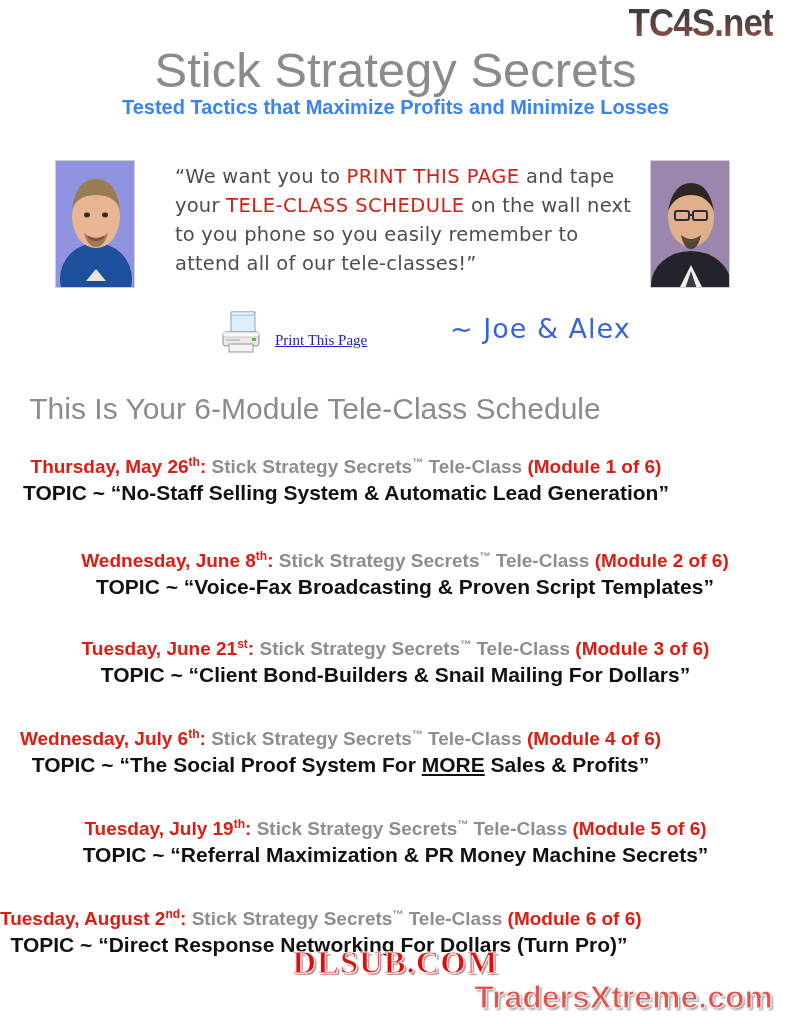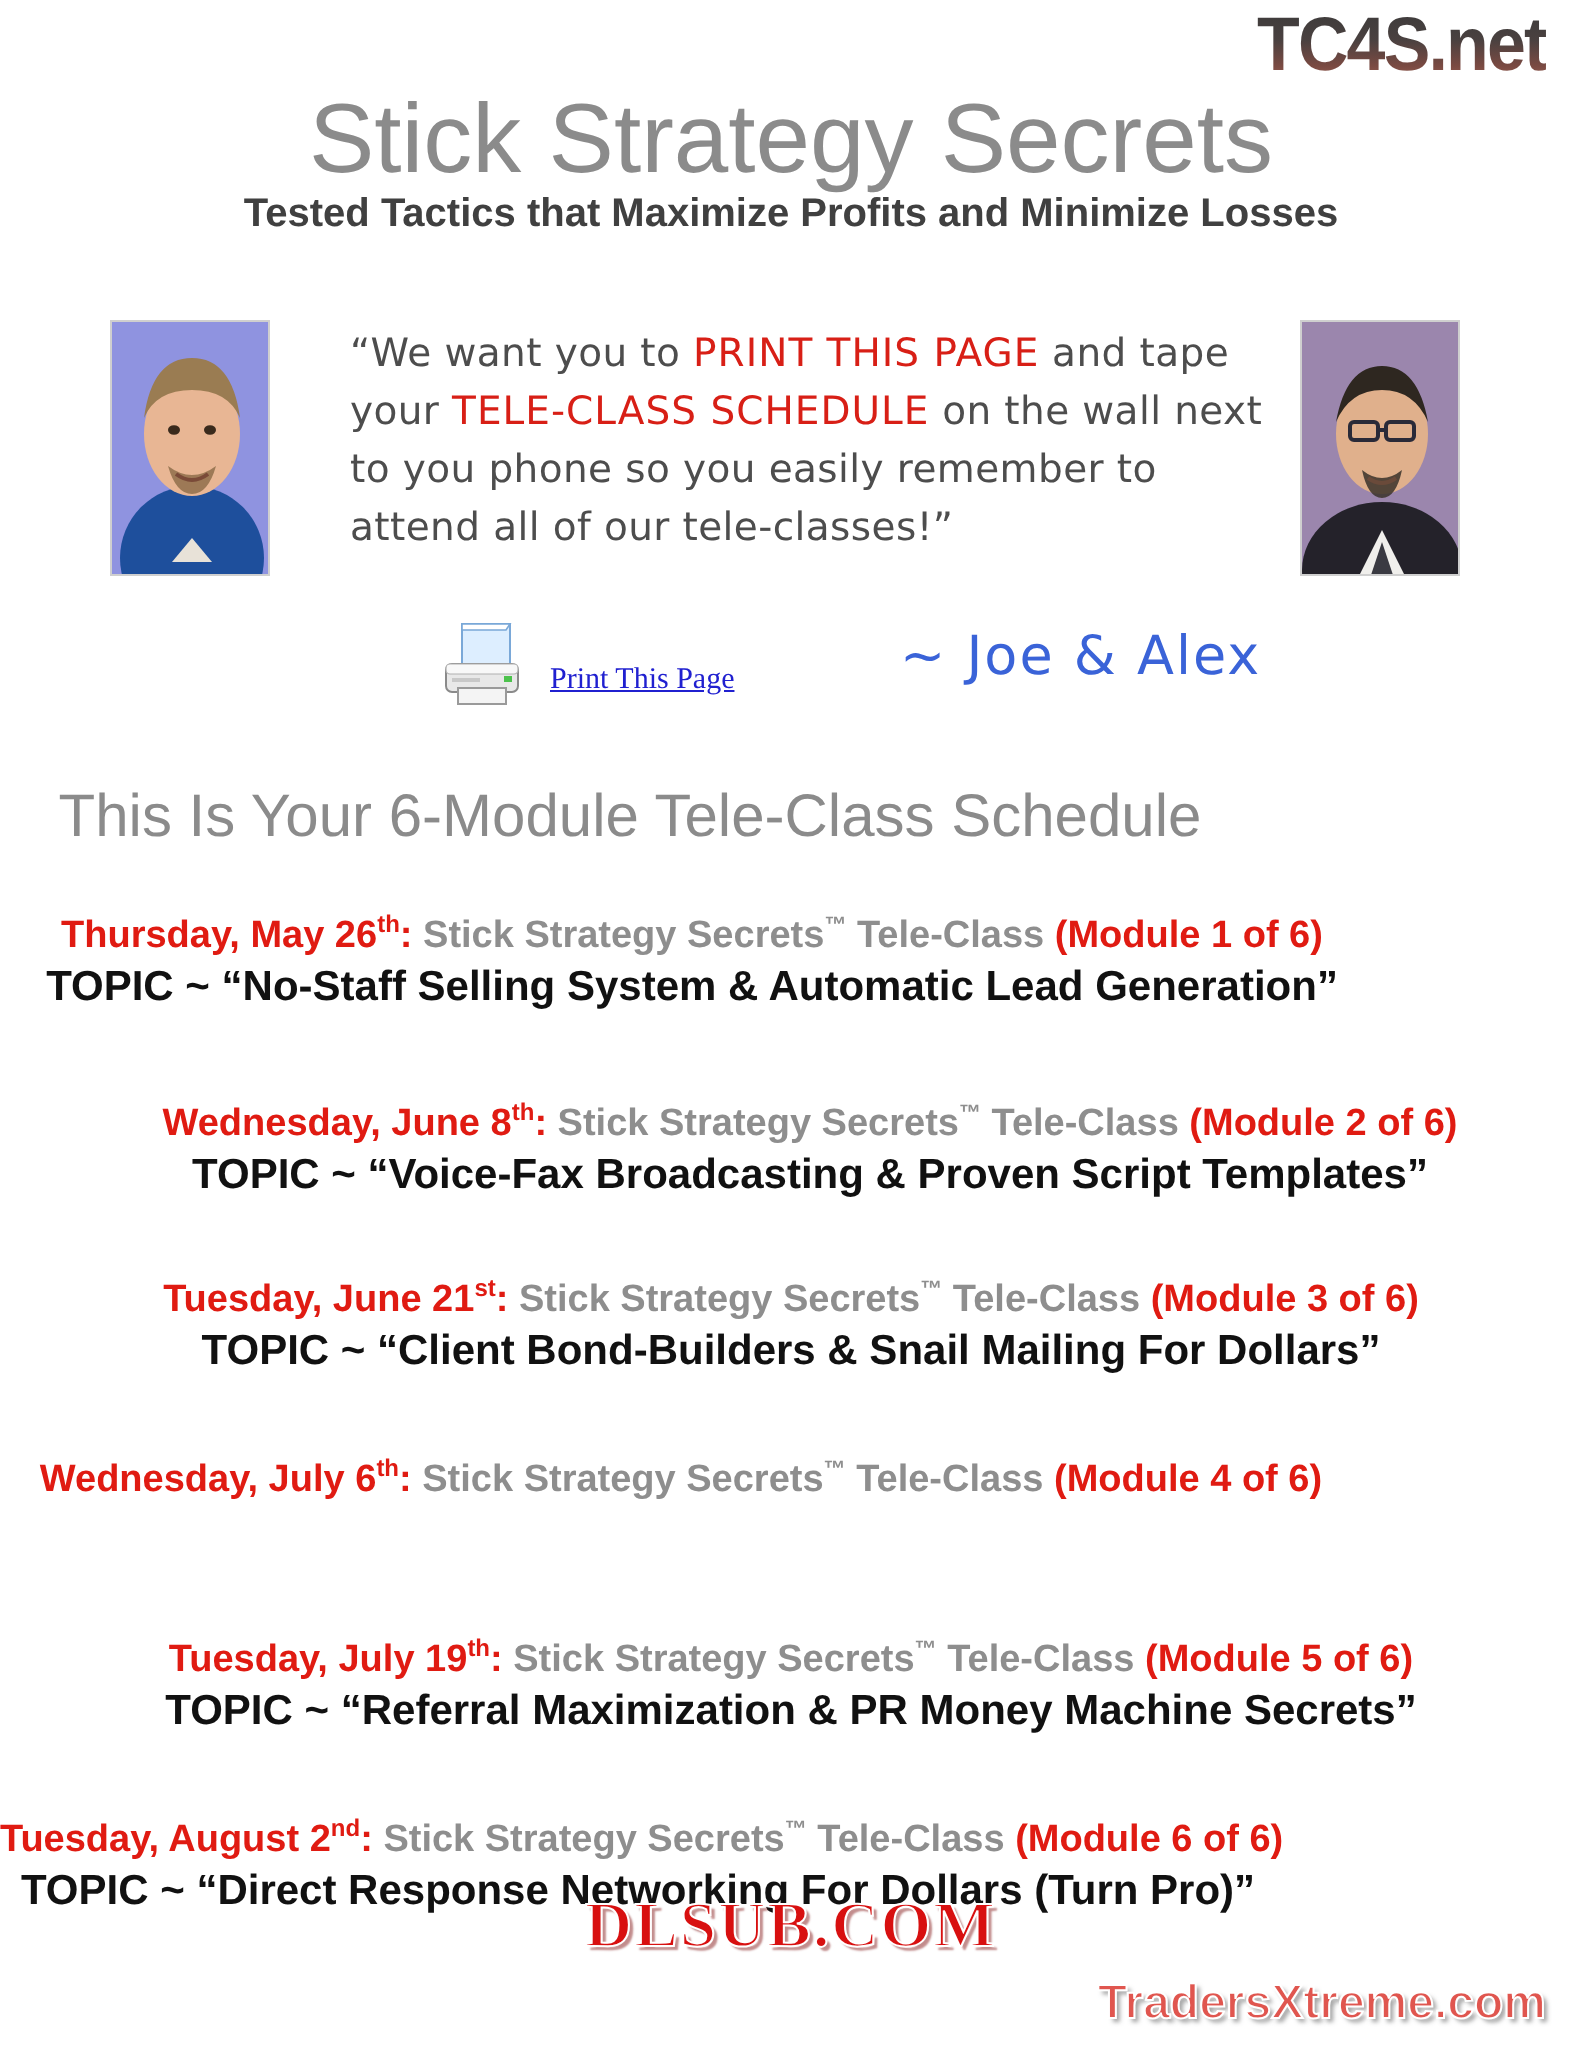--- a/index.html
+++ b/index.html
@@ -27,21 +27,21 @@
     position:absolute; top:42px; left:0; width:791px;
     text-align:center;
     font-size:49px; font-weight:normal;
     color:#8b8b8b;
     letter-spacing:0px;
   }
   .sub-title {
     position:absolute; top:96px; left:0; width:791px;
     text-align:center;
     font-size:20px; font-weight:bold;
-    color:#404040;
+    color:#3b82f6;
   }
 
   
   .photo {
     position:absolute; top:160px;
     width:80px; height:128px;
     border:1px solid #cfcfcf;
     overflow:hidden;
   }
   .photo-left  { left:55px; }
@@ -113,21 +113,21 @@
     color:#d81010;
     letter-spacing:1px;
     -webkit-text-stroke:1px #ffffff;
     text-shadow:2px 2px 1px rgba(120,0,0,.45);
     transform:scaleX(1.02);
   }
 
   
   .footer-logo {
     position:absolute; bottom:8px; right:18px;
-    font-size:24px; font-weight:bold;
+    font-size:32px; font-weight:bold;
     color:#e0564f;
     -webkit-text-stroke:1px #ffffff;
     text-shadow:2px 2px 2px rgba(90,90,90,.55);
     letter-spacing:0px;
   }
 </style>
 </head>
 <body>
 
 <div class="page">
@@ -217,20 +217,23 @@
       <div class="module-line2">
         <span>TOPIC ~ </span><span>“Client Bond-Builders &amp; Snail Mailing For Dollars”</span><u></u><span></span>
       </div>
     </div>
 
     <div class="module mod-3">
       <div class="module-line1">
         <span class="m-date">Wednesday, July 6</span><span class="m-date m-sup">th</span><span class="m-colon">:</span>
         <span class="m-class">Stick Strategy Secrets</span><span class="m-class m-tm">™</span><span class="m-class"> Tele-Class </span><span class="m-mod">(Module 4 of 6)</span>
       </div>
+      <div class="module-line2">
+        <span>TOPIC ~ </span><span>“The Social Proof System For </span><u>MORE</u><span> Sales &amp; Profits”</span>
+      </div>
     </div>
 
     <div class="module mod-4">
       <div class="module-line1">
         <span class="m-date">Tuesday, July 19</span><span class="m-date m-sup">th</span><span class="m-colon">:</span>
         <span class="m-class">Stick Strategy Secrets</span><span class="m-class m-tm">™</span><span class="m-class"> Tele-Class </span><span class="m-mod">(Module 5 of 6)</span>
       </div>
       <div class="module-line2">
         <span>TOPIC ~ </span><span>“Referral Maximization &amp; PR Money Machine Secrets”</span><u></u><span></span>
       </div>

